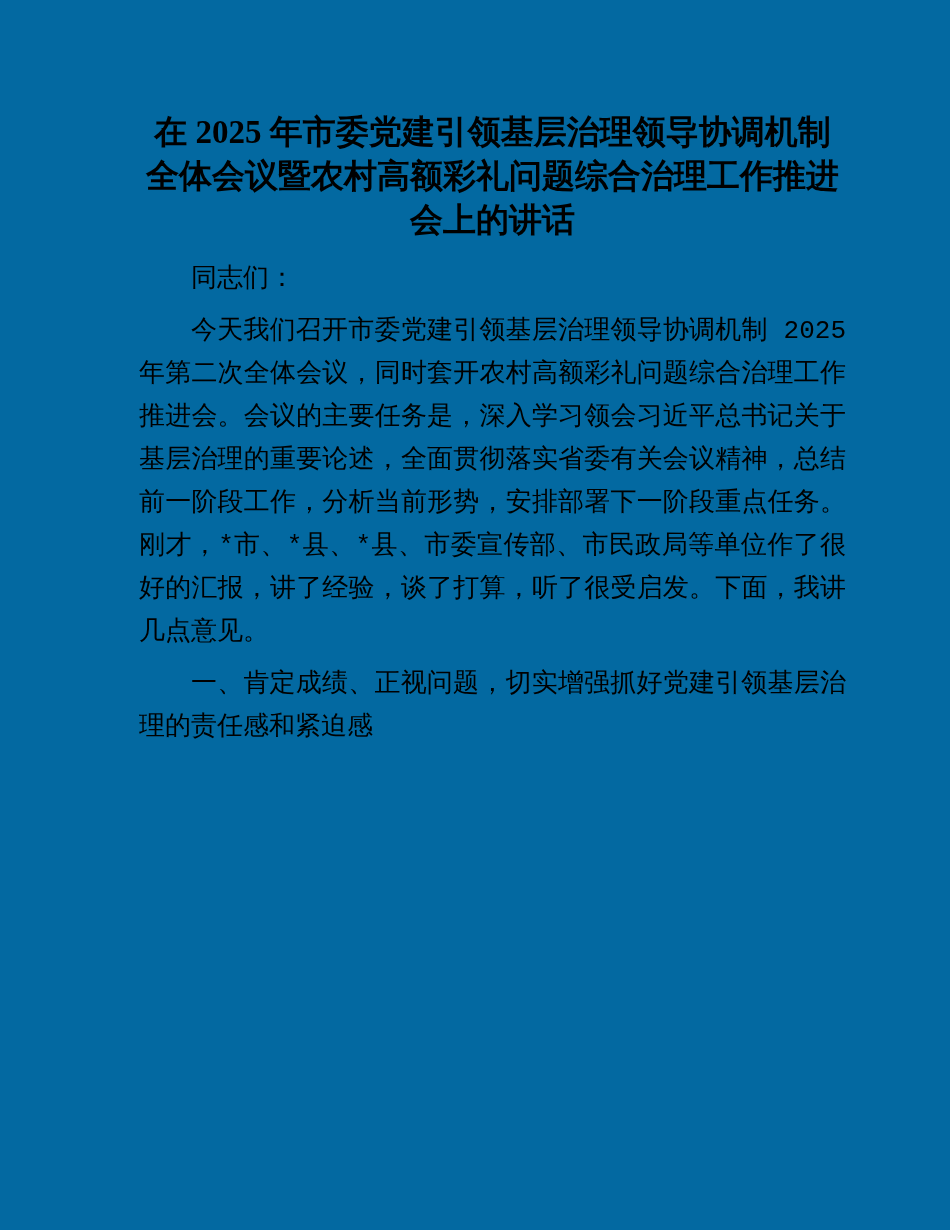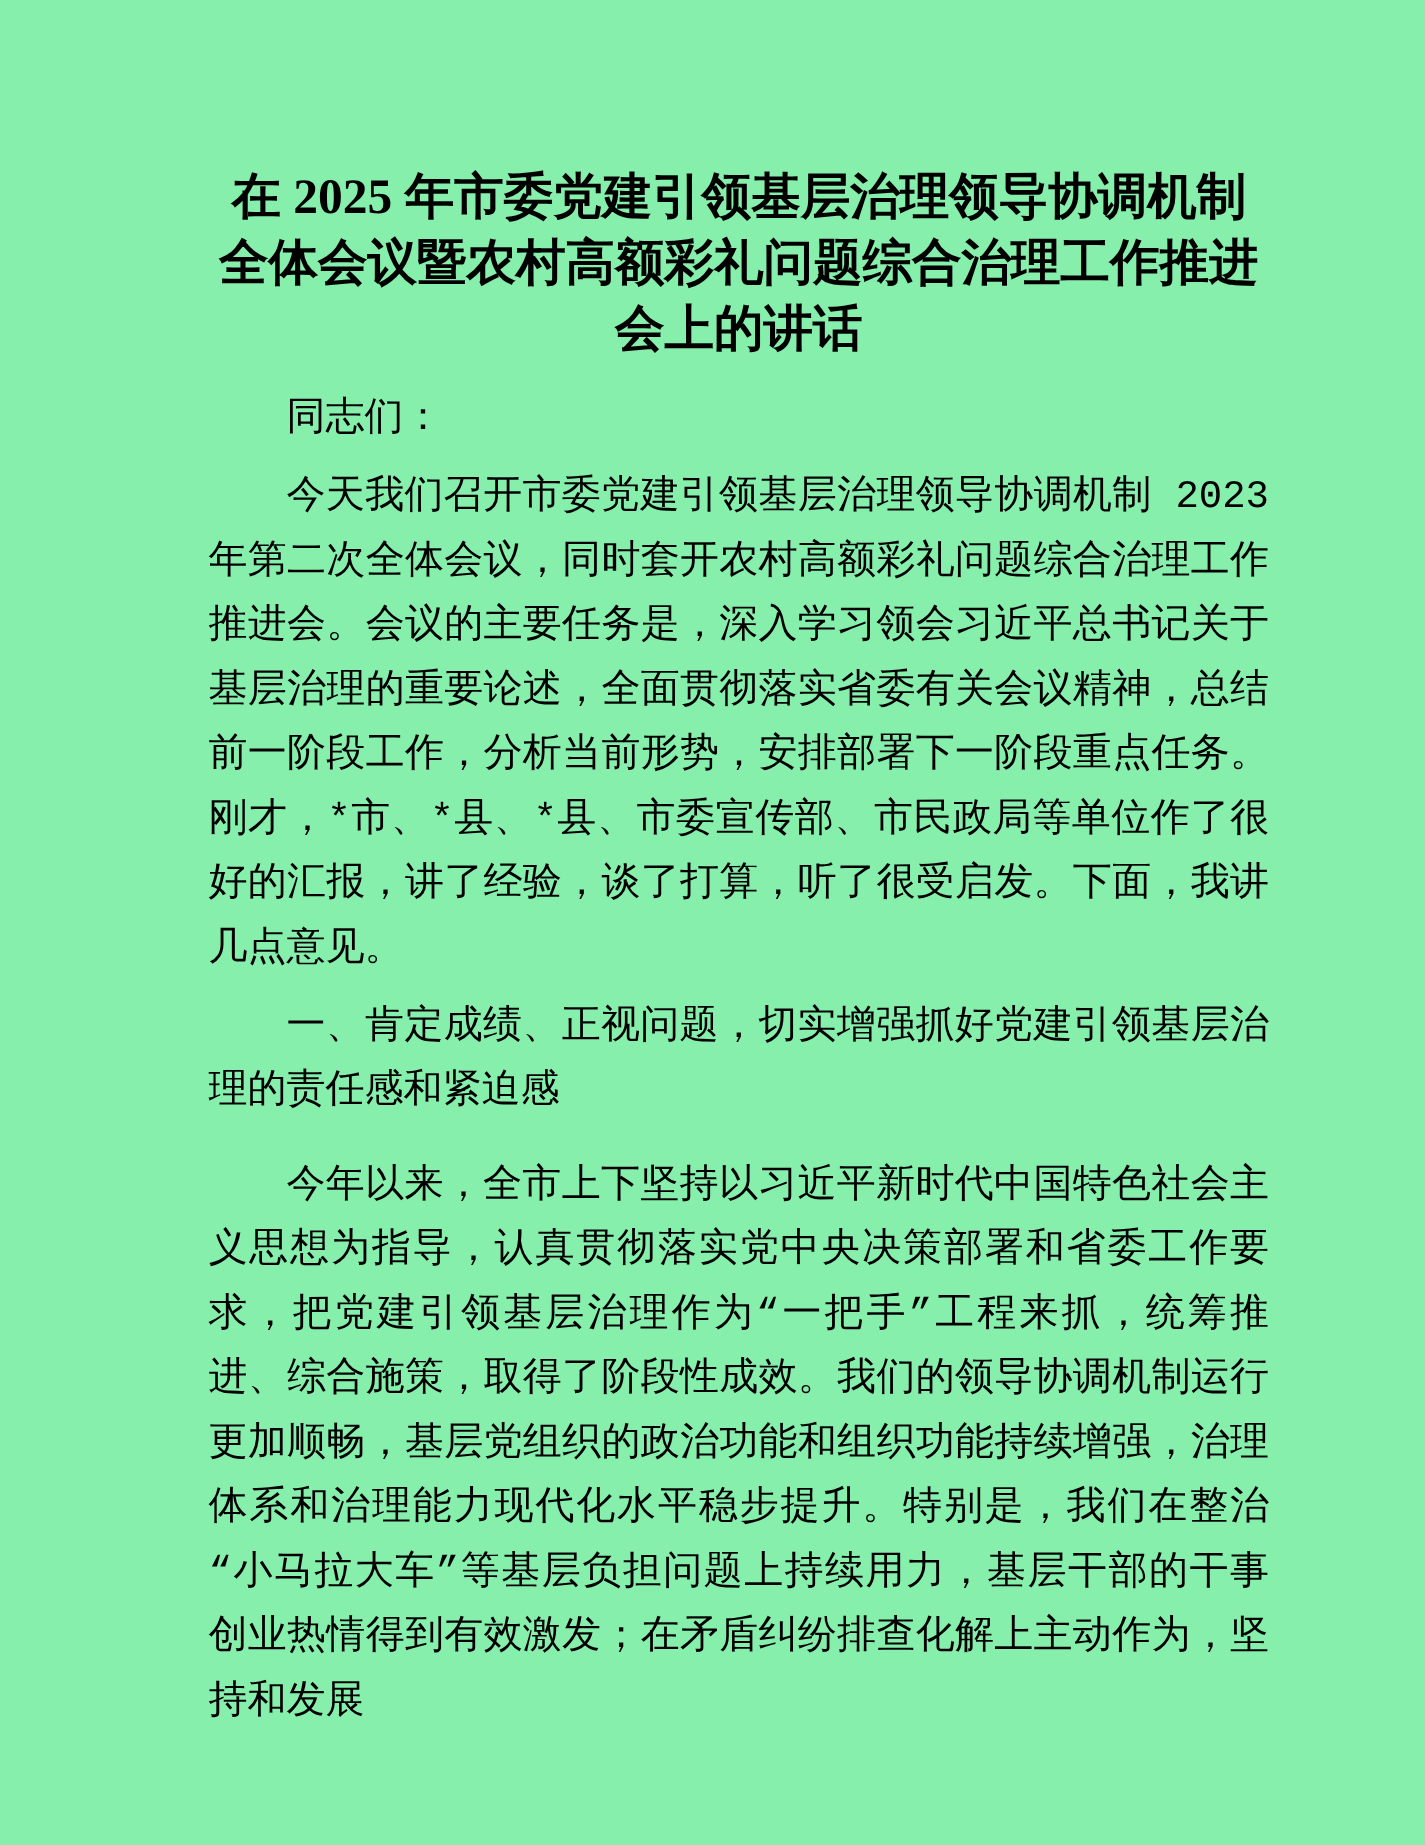--- a/index.html
+++ b/index.html
@@ -4,21 +4,21 @@
 <style>
   html, body {
     margin: 0;
     padding: 0;
     background: #ffffff;
   }
   .page {
     position: relative;
     width: 950px;
     height: 1230px;
-    background: #86efac;
+    background: #0369a1;
     color: #000000;
     box-sizing: border-box;
     padding: 110px 104px 16px 139px;
     overflow: hidden;
   }
   .doc-title {
     font-family: "Liberation Serif", serif;
     font-weight: 700;
     font-size: 33px;
     line-height: 44px;
@@ -42,18 +42,17 @@
   }
 </style>
 </head>
 <body>
 
 <div class="page">
   <h1 class="doc-title">在 2025 年市委党建引领基层治理领导协调机制全体会议暨农村高额彩礼问题综合治理工作推进会上的讲话</h1>
 
   <p class="para">同志们：</p>
 
-  <p class="para">今天我们召开市委党建引领基层治理领导协调机制 2023 年第二次全体会议，同时套开农村高额彩礼问题综合治理工作推进会。会议的主要任务是，深入学习领会习近平总书记关于基层治理的重要论述，全面贯彻落实省委有关会议精神，总结前一阶段工作，分析当前形势，安排部署下一阶段重点任务。刚才，*市、*县、*县、市委宣传部、市民政局等单位作了很好的汇报，讲了经验，谈了打算，听了很受启发。下面，我讲几点意见。</p>
+  <p class="para">今天我们召开市委党建引领基层治理领导协调机制 2025 年第二次全体会议，同时套开农村高额彩礼问题综合治理工作推进会。会议的主要任务是，深入学习领会习近平总书记关于基层治理的重要论述，全面贯彻落实省委有关会议精神，总结前一阶段工作，分析当前形势，安排部署下一阶段重点任务。刚才，*市、*县、*县、市委宣传部、市民政局等单位作了很好的汇报，讲了经验，谈了打算，听了很受启发。下面，我讲几点意见。</p>
 
   <p class="para heading">一、肯定成绩、正视问题，切实增强抓好党建引领基层治理的责任感和紧迫感</p>
 
-  <p class="para">今年以来，全市上下坚持以习近平新时代中国特色社会主义思想为指导，认真贯彻落实党中央决策部署和省委工作要求，把党建引领基层治理作为“一把手”工程来抓，统筹推进、综合施策，取得了阶段性成效。我们的领导协调机制运行更加顺畅，基层党组织的政治功能和组织功能持续增强，治理体系和治理能力现代化水平稳步提升。特别是，我们在整治“小马拉大车”等基层负担问题上持续用力，基层干部的干事创业热情得到有效激发；在矛盾纠纷排查化解上主动作为，坚持和发展</p>
 </div>
 
 </body></html>

